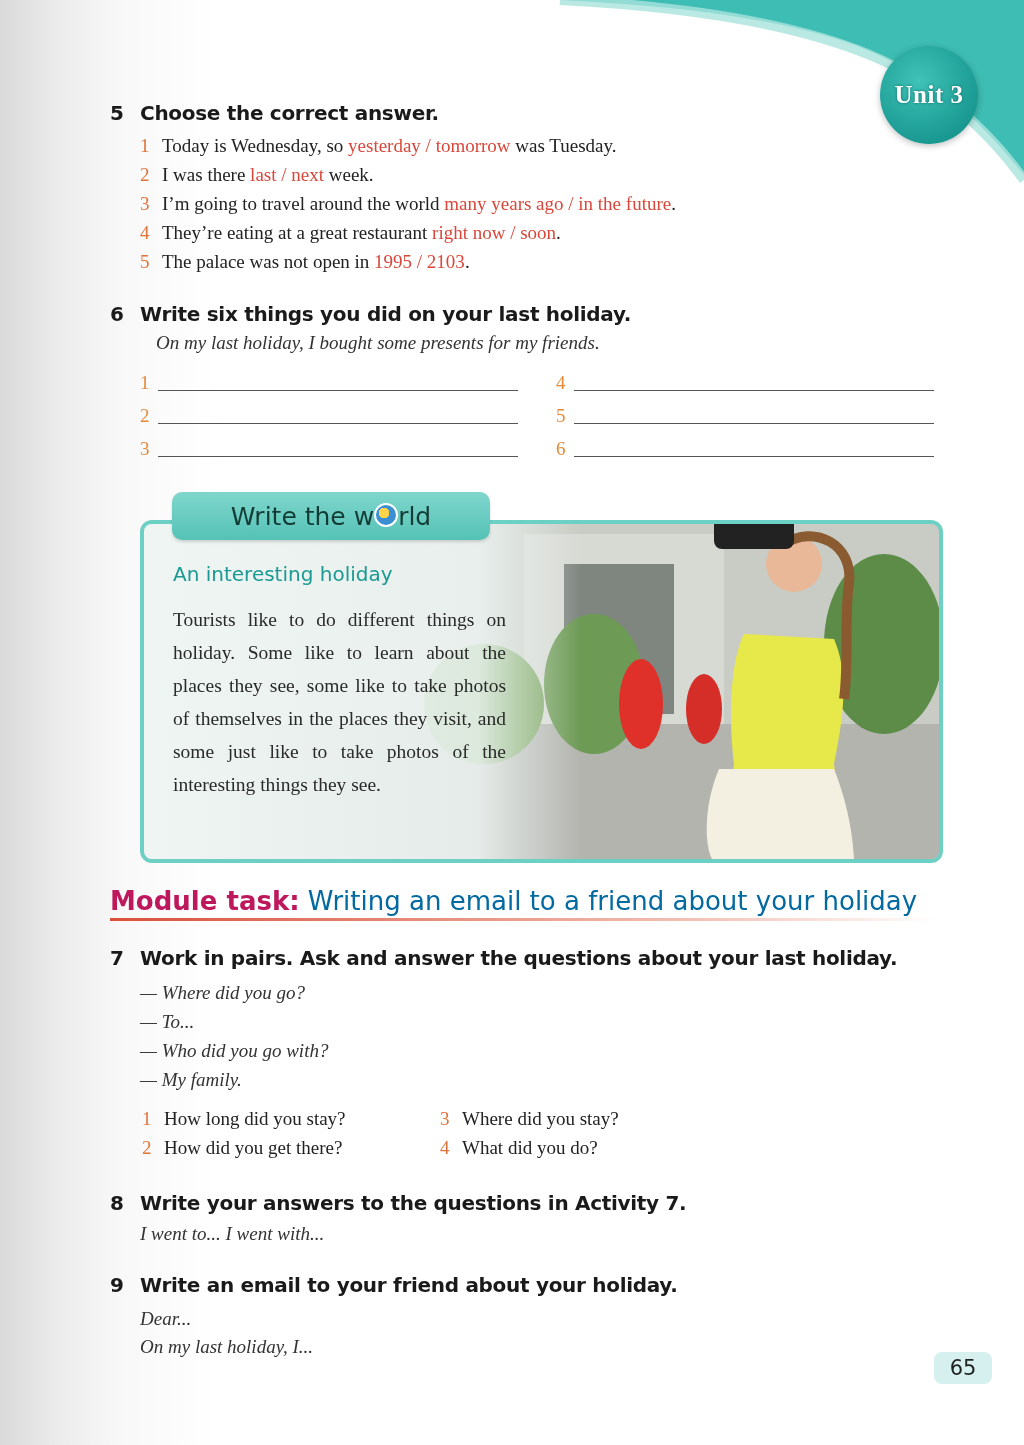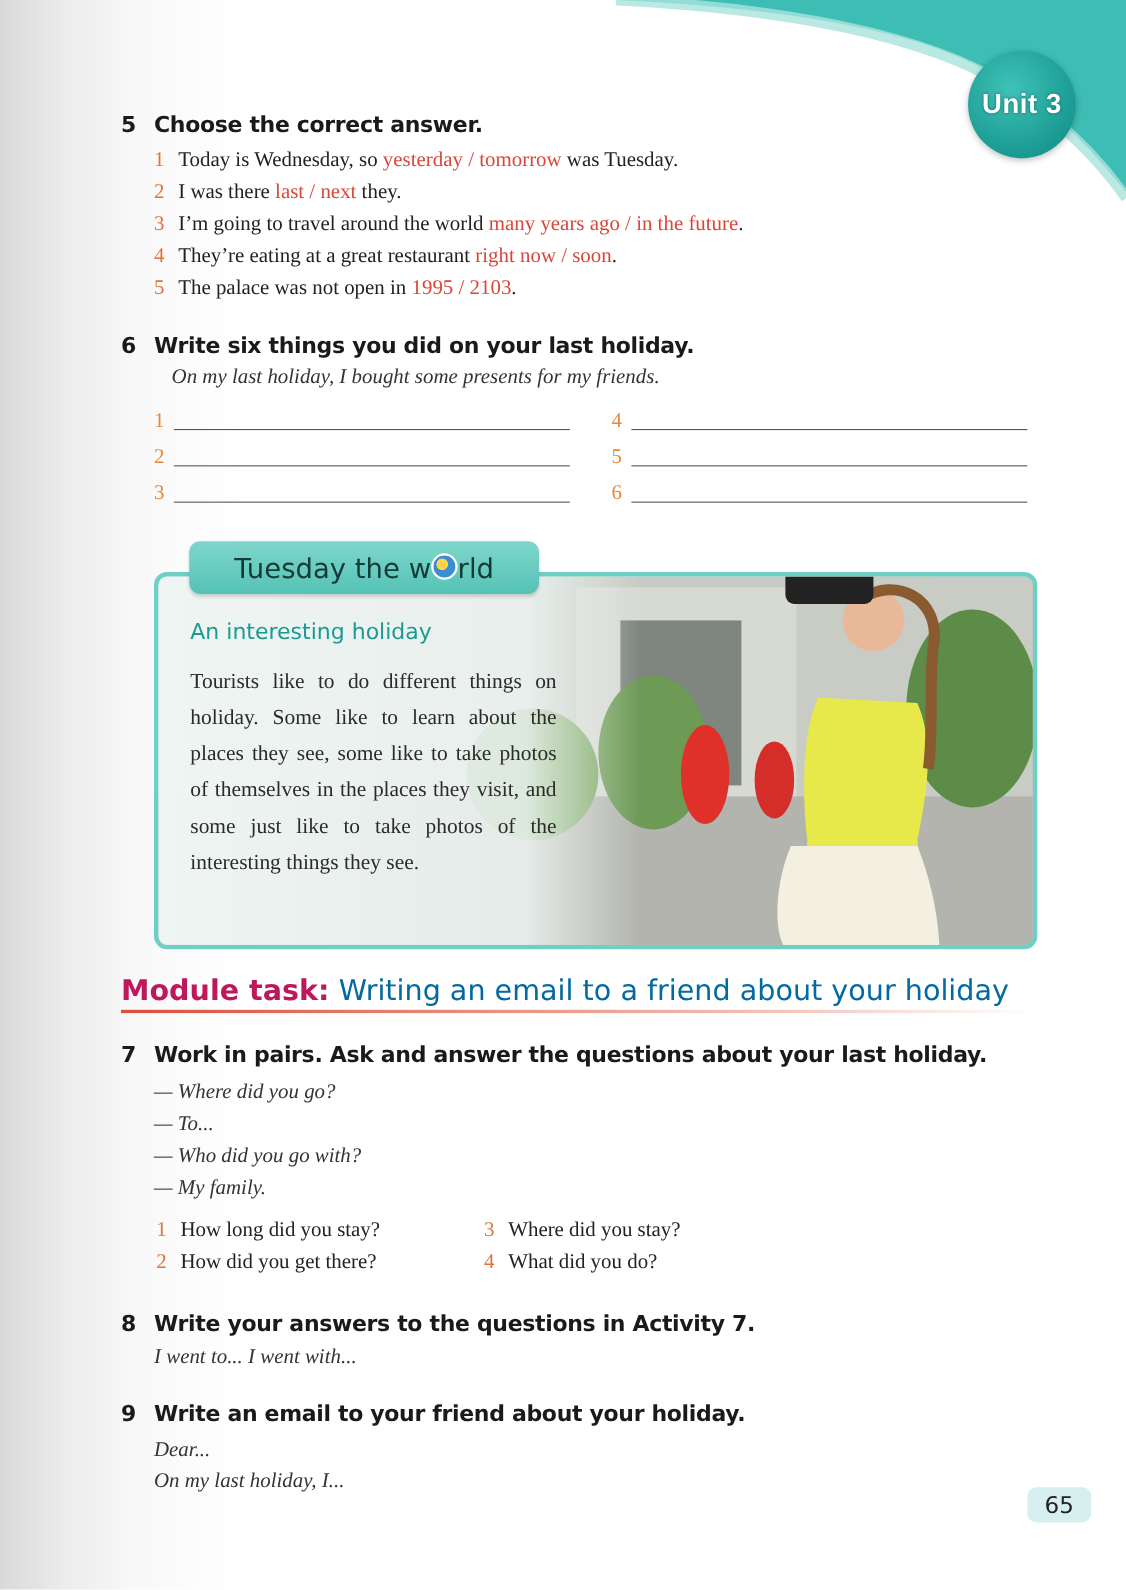--- a/index.html
+++ b/index.html
@@ -5,21 +5,21 @@
   html,body{margin:0;padding:0;}
   body{width:1024px;height:1445px;position:relative;overflow:hidden;
     background:linear-gradient(90deg,#d9d9d9 0px,#ececec 60px,#f8f8f8 120px,#ffffff 220px,#ffffff 100%);
     font-family:"Liberation Serif",serif;color:#222;}
   .abs{position:absolute;}
   
   .corner{position:absolute;left:0;top:0;width:1024px;height:200px;overflow:hidden;}
   .unit-badge{position:absolute;left:880px;top:46px;width:98px;height:98px;border-radius:50%;
     background:radial-gradient(circle at 40% 35%,#3fc2b8,#1a9a92 70%,#168c85);
     box-shadow:0 2px 6px rgba(0,0,0,.25);display:flex;align-items:center;justify-content:center;}
-  .unit-badge span{color:#fff;font-family:Liberation Sans, sans-serif;font-weight:bold;font-size:25px;
+  .unit-badge span{color:#fff;font-family:Liberation Serif, serif;font-weight:bold;font-size:25px;
     text-shadow:0 0 3px #0c6a64;letter-spacing:0.5px;}
   .heading{font-family:"DejaVu Sans",sans-serif;font-weight:bold;font-size:20px;color:#1a1a1a;letter-spacing:-0.3px;}
   .heading .num{display:inline-block;width:30px;}
   .item{font-size:19px;color:#222;}
   .item .n{color:#e0733a;display:inline-block;width:22px;}
   .red{color:#d9473a;}
   .ital{font-style:italic;font-size:19px;color:#333;}
   .line-row{position:absolute;font-size:19px;color:#e58a3a;}
   .line-row .ul{position:absolute;left:18px;top:18px;width:360px;border-bottom:1px solid #555;}
   
@@ -51,21 +51,21 @@
 </div>
 <div class="unit-badge">
   <span>Unit 3</span>
 </div>
 
 <div class="abs heading" style="left:110px;top:101px">
   <span class="num">5</span><span>Choose the correct answer.</span>
 </div>
 <div class="abs" style="left:140px;top:131px;line-height:29px">
   <div class="item"><span class="n">1</span><span>Today is Wednesday, so </span><span class="red">yesterday / tomorrow</span><span> was Tuesday.</span></div>
-  <div class="item"><span class="n">2</span><span>I was there </span><span class="red">last / next</span><span> they.</span></div>
+  <div class="item"><span class="n">2</span><span>I was there </span><span class="red">last / next</span><span> week.</span></div>
   <div class="item"><span class="n">3</span><span>I’m going to travel around the world </span><span class="red">many years ago / in the future</span><span>.</span></div>
   <div class="item"><span class="n">4</span><span>They’re eating at a great restaurant </span><span class="red">right now / soon</span><span>.</span></div>
   <div class="item"><span class="n">5</span><span>The palace was not open in </span><span class="red">1995 / 2103</span><span>.</span></div>
 </div>
 
 <div class="abs heading" style="left:110px;top:302px">
   <span class="num">6</span><span>Write six things you did on your last holiday.</span>
 </div>
 <div class="abs ital" style="left:156px;top:332px;">On my last holiday, I bought some presents for my friends.</div>
 
@@ -97,21 +97,21 @@
     <rect x="0" y="0" width="795" height="335" fill="url(#fade)"></rect>
 
     <path d="M600 110 C585 140 585 200 590 240 L580 335 L700 335 L690 240 C700 190 705 150 690 115 Z" fill="#e7e84a"></path>
     <path d="M575 245 C560 280 560 320 568 335 L710 335 C708 300 700 270 690 245 Z" fill="#f3f0e2"></path>
     <circle cx="650" cy="40" r="28" fill="#e8b898"></circle>
     <path d="M640 20 C670 0 710 20 705 60 C700 90 705 140 700 175" stroke="#8a5a30" stroke-width="10" fill="none"></path>
     <rect x="570" y="-15" width="80" height="40" rx="8" fill="#222"></rect>
   </svg>
 </div>
 <div class="aw-tab">
-  <span><span>Tuesday the w</span><span class="globe"></span><span>rld</span></span>
+  <span><span>Write the w</span><span class="globe"></span><span>rld</span></span>
 </div>
 <div class="aw-sub">An interesting holiday</div>
 <div class="aw-text">Tourists like to do different things on holiday. Some like to learn about the places they see, some like to take photos of themselves in the places they visit, and some just like to take photos of the interesting things they see.</div>
 
 <div class="mt"><span class="lbl">Module task:</span><span class="rest"> Writing an email to a friend about your holiday</span></div>
 <div class="abs" style="left:110px;top:918px;width:830px;height:3px;background:linear-gradient(90deg,#d9503a,#f2c0b4 70%,#fff)"></div>
 
 <div class="abs heading" style="left:110px;top:946px">
   <span class="num">7</span><span>Work in pairs. Ask and answer the questions about your last holiday.</span>
 </div>

